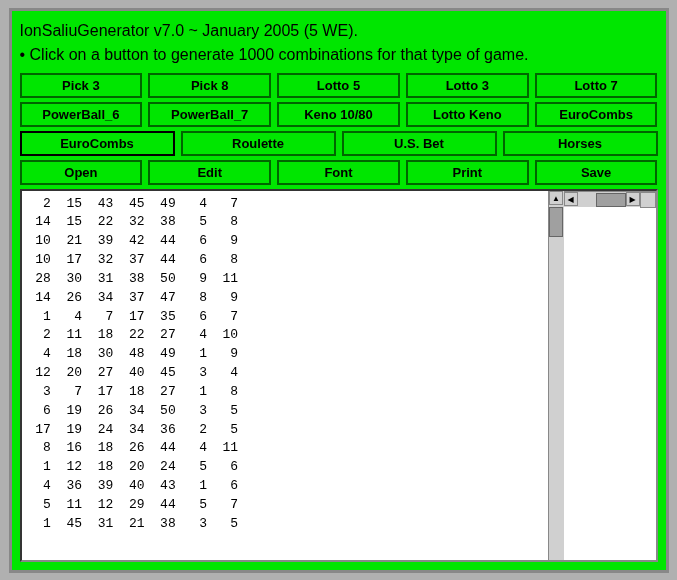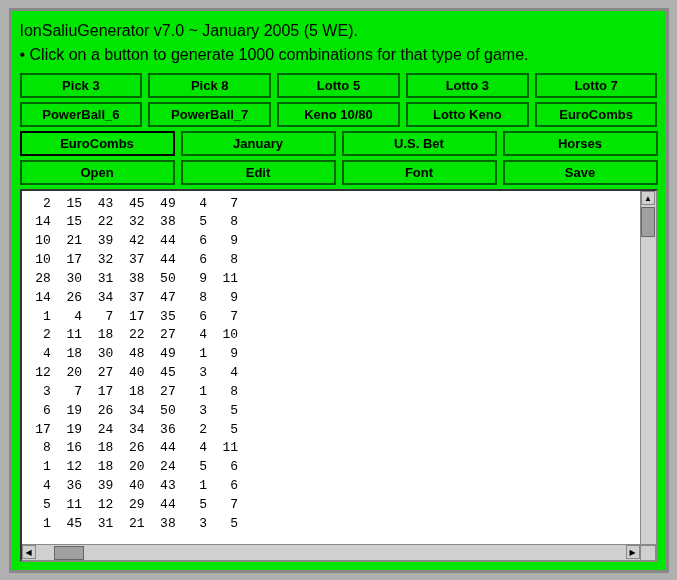--- a/index.html
+++ b/index.html
@@ -129,33 +129,34 @@
   <div class="btn-row">
     <button class="btn">PowerBall_6</button>
     <button class="btn">PowerBall_7</button>
     <button class="btn">Keno 10/80</button>
     <button class="btn">Lotto Keno</button>
     <button class="btn">EuroCombs</button>
   </div>
 
   <div class="btn-row">
     <button class="btn active-border">EuroCombs</button>
-    <button class="btn">January</button>
+    <button class="btn">Roulette</button>
     <button class="btn">U.S. Bet</button>
     <button class="btn">Horses</button>
   </div>
 
   <div class="btn-row">
     <button class="btn">Open</button>
     <button class="btn">Edit</button>
     <button class="btn">Font</button>
+    <button class="btn">Print</button>
     <button class="btn">Save</button>
   </div>
 
-  <div style="flex:1; display:flex; flex-direction:column; border: 2px inset #888; background:#fff; overflow:hidden;">
+  <div style="flex:1; display:flex; flex-direction:row; border: 2px inset #888; background:#fff; overflow:hidden;">
     <div style="flex:1; display:flex; overflow:hidden;">
       <div class="output-text">  2  15  43  45  49   4   7
  14  15  22  32  38   5   8
  10  21  39  42  44   6   9
  10  17  32  37  44   6   8
  28  30  31  38  50   9  11
  14  26  34  37  47   8   9
   1   4   7  17  35   6   7
   2  11  18  22  27   4  10
   4  18  30  48  49   1   9

